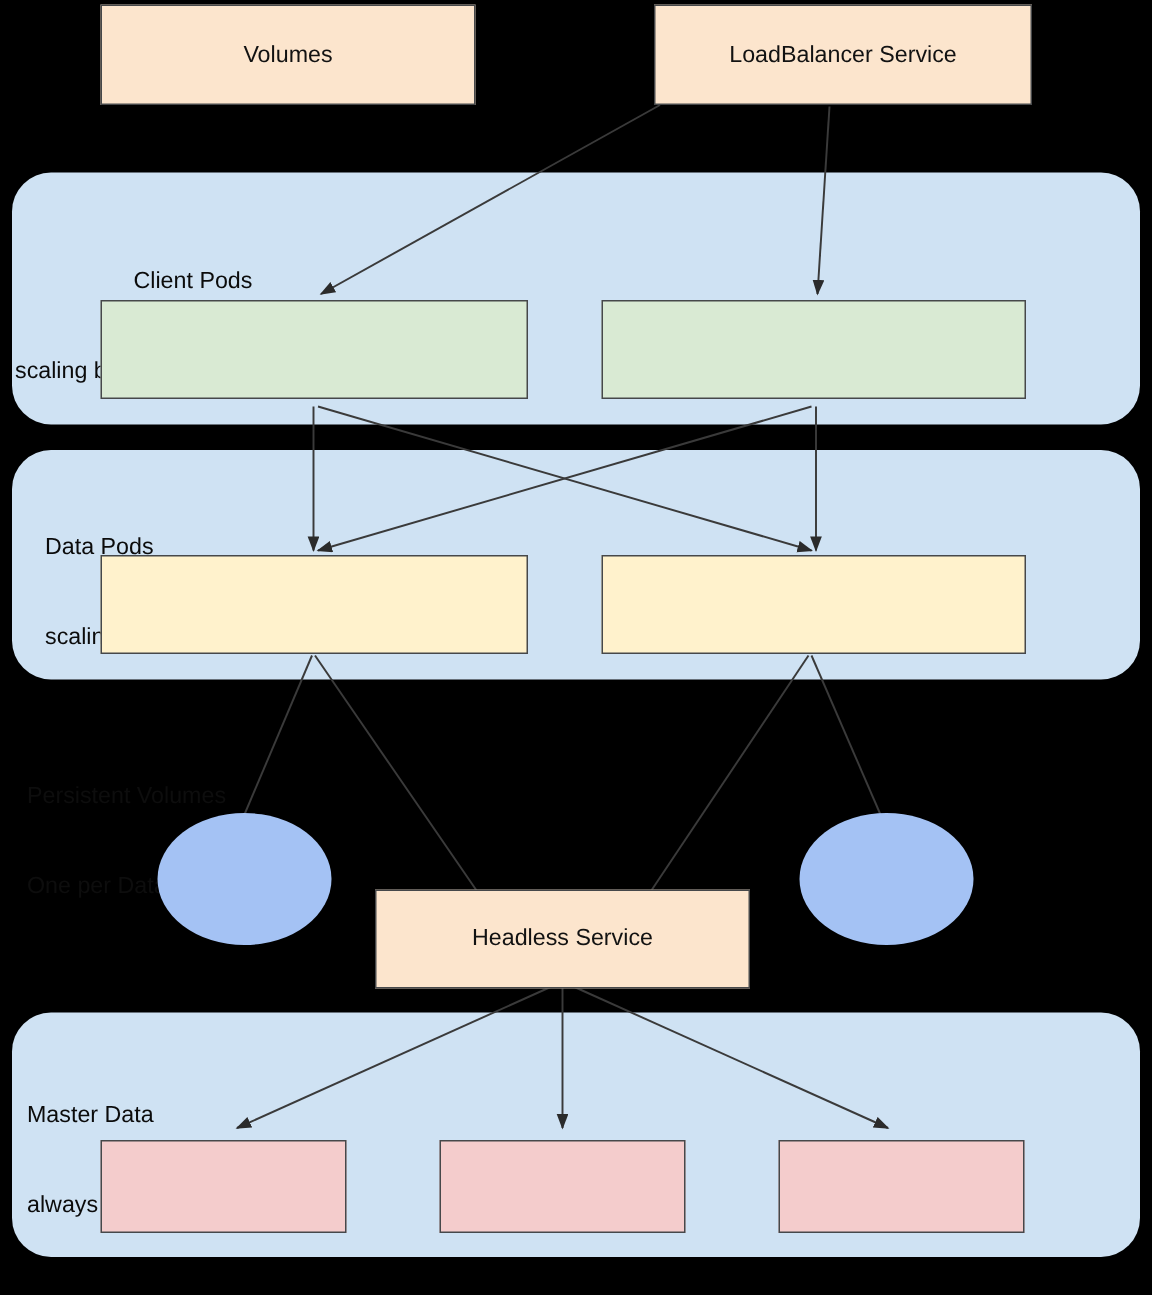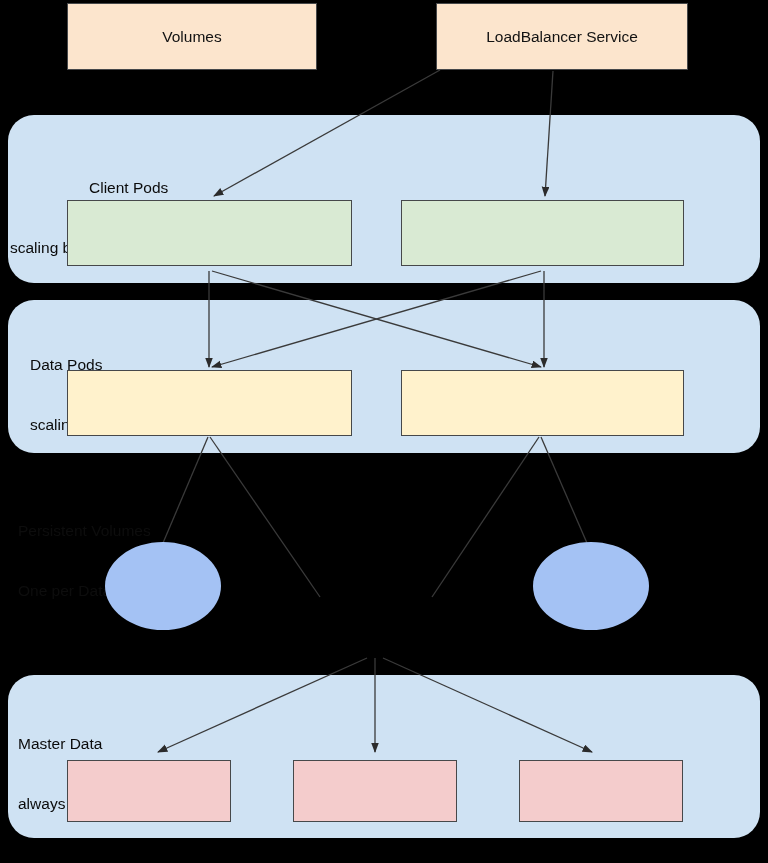--- a/index.html
+++ b/index.html
@@ -141,20 +141,23 @@
   </div>
 
   <div class="group-label group-label-dim" style="left:18px; top:481px;">
     <div>Persistent Volumes</div>
     <div>One per Data Pod</div>
   </div>
 
   <div class="ellipse" style="left:105px; top:542px; width:116px; height:88px;"></div>
   <div class="ellipse" style="left:533px; top:542px; width:116px; height:88px;"></div>
 
+  <div class="node node-orange" style="left:250px; top:593px; width:250px; height:66px;">
+    <span>Headless Service</span>
+  </div>
 
   <div class="group-label" style="left:18px; top:694px;">
     <div>Master Data</div>
     <div>always 3</div>
   </div>
 
   <div class="node node-pink" style="left:67px; top:760px; width:164px; height:62px;">
     <span></span>
   </div>
   <div class="node node-pink" style="left:293px; top:760px; width:164px; height:62px;">

